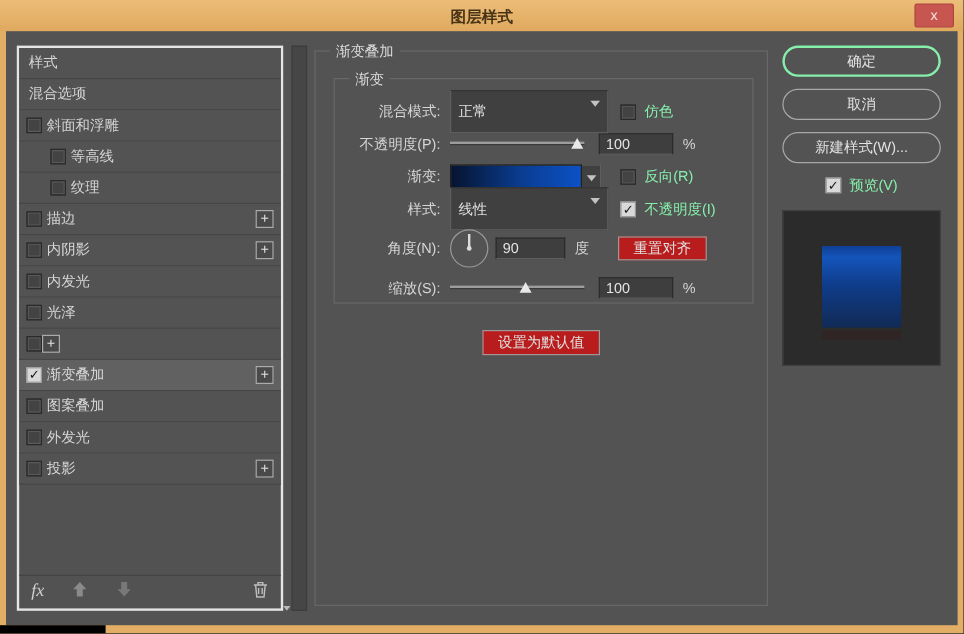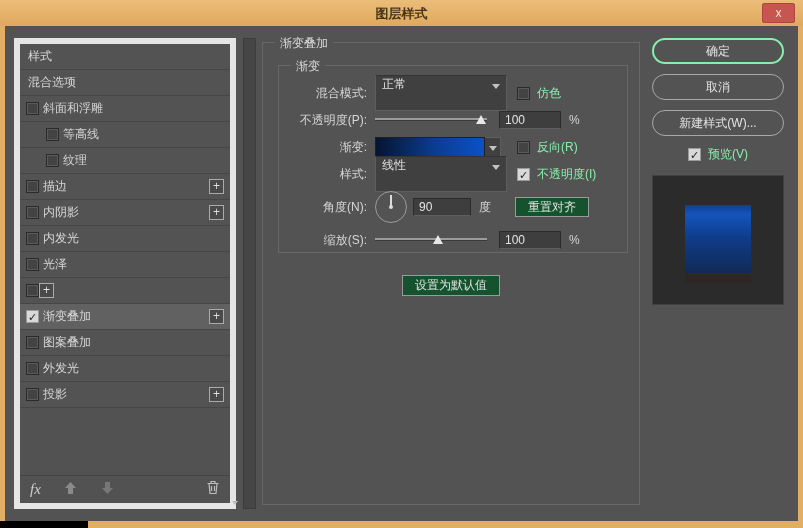--- a/index.html
+++ b/index.html
@@ -5,21 +5,21 @@
   html,body{margin:0;padding:0;background:#222;}
   *{box-sizing:border-box;font-family:"Liberation Sans","DejaVu Sans",sans-serif;}
   .window{position:relative;width:803px;height:528px;background:#e2ae65;overflow:hidden;}
   .titlebar{position:absolute;left:0;top:0;width:100%;height:26px;background:linear-gradient(#ecbd79,#dfa95e);}
   .title{position:absolute;left:0;right:0;top:5px;text-align:center;font-size:13px;color:#4a3417;font-weight:bold;}
   .close-btn{position:absolute;right:8px;top:3px;width:33px;height:20px;background:#c75550;border:1px solid #b04540;border-radius:2px;color:#f6e3da;text-align:center;line-height:18px;font-size:12px;cursor:pointer;}
   .content{position:absolute;left:5px;top:26px;width:793px;height:495px;background:#535353;}
   .blackstrip{position:absolute;left:0;bottom:0;width:88px;height:7px;background:#000;}
 
   
-  .sidebar{position:absolute;left:9px;top:12px;width:222px;height:471px;background:#525252;border:6px solid #e5e5e5;}
+  .sidebar{position:absolute;left:9px;top:12px;width:222px;height:471px;background:#525252;border:2px solid #e5e5e5;}
   .sb-list{position:absolute;left:0;top:0;right:0;}
   .sb-row{display:flex;align-items:center;height:26px;padding:0 6px;border-bottom:1px solid #464646;background:#535353;color:#d6d6d6;font-size:12px;cursor:pointer;}
   .sb-row.selected{background:#616161;}
   .sb-row.indent{padding-left:26px;}
   .sb-row .lbl{flex:1;margin-left:4px;white-space:nowrap;overflow:hidden;}
   .sb-row.nocb .lbl{margin-left:2px;}
   .fx-bar{position:absolute;left:0;bottom:0;right:0;height:28px;border-top:1px solid #444;display:flex;align-items:center;padding:0 10px;}
   .fx-ic{font-style:italic;color:#cfcfcf;font-size:15px;font-family:"Liberation Serif","DejaVu Serif",serif;position:relative;cursor:pointer;}
   .fx-caret{position:absolute;right:-8px;bottom:-2px;width:0;height:0;border-left:3px solid transparent;border-right:3px solid transparent;border-top:4px solid #bbb;}
   .fx-arrow{margin-left:22px;cursor:pointer;}
@@ -28,38 +28,38 @@
   .scrollstrip{position:absolute;left:238px;top:12px;width:13px;height:471px;background:#464646;border:1px solid #3c3c3c;}
 
   
   .mainbox{position:absolute;left:257px;top:16px;width:378px;height:463px;border:1px solid #686868;}
   .legend{position:absolute;top:-8px;left:12px;background:#535353;padding:0 5px;font-size:12px;color:#dadada;}
   .innerbox{position:absolute;left:15px;top:22px;width:350px;height:188px;border:1px solid #686868;}
   .legend2{left:12px;}
   .rows{padding-top:16px;}
   .row{display:flex;align-items:center;height:22px;margin:0 0 5px 0;padding-left:4px;}
   .rlabel{width:84px;text-align:right;margin-right:8px;font-size:12px;color:#d6d6d6;white-space:nowrap;}
-  .dd{position:relative;width:132px;height:20px;background:#404040;border:1px solid #5e5e5e;border-top-color:#343434;display:flex;align-items:flex-end;padding:17px 6px;color:#e0e0e0;font-size:12px;cursor:pointer;}
+  .dd{position:relative;width:132px;height:20px;background:#404040;border:1px solid #5e5e5e;border-top-color:#343434;display:flex;align-items:center;padding:17px 6px;color:#e0e0e0;font-size:12px;cursor:pointer;}
   .chev{position:absolute;right:6px;top:8px;width:0;height:0;border-left:4px solid transparent;border-right:4px solid transparent;border-top:5px solid #c3c3c3;}
   .cb{width:13px;height:13px;background:#434343;border:1px solid #2a2a2a;box-shadow:inset 0 0 0 1px #5a5a5a;font-size:11px;line-height:12px;text-align:center;color:#1c1c1c;cursor:pointer;flex:none;}
   .cb.checked{background:#d9d9d9;border-color:#9a9a9a;box-shadow:none;}
   .cb-lab{margin-left:7px;font-size:12px;color:#86efac;}
   .gap{width:10px;flex:none;}
   .slider{position:relative;width:112px;height:14px;flex:none;}
   .track{position:absolute;left:0;right:0;top:5px;height:2px;background:#9c9c9c;box-shadow:0 1px 0 #3a3a3a;}
   .thumb{position:absolute;top:2px;width:0;height:0;border-left:5px solid transparent;border-right:5px solid transparent;border-bottom:9px solid #e8e8e8;cursor:pointer;}
   .num{width:62px;height:18px;background:#3e3e3e;border:1px solid #2c2c2c;border-bottom-color:#5e5e5e;color:#e3e3e3;font-size:12px;padding:0 5px;margin-left:12px;}
   .unit{margin-left:8px;font-size:12px;color:#d6d6d6;}
   .gswatch{width:110px;height:20px;border:1px solid #1f1f1f;background:linear-gradient(90deg,#061430 0%,#0a3d92 55%,#0b51c6 100%);cursor:pointer;flex:none;}
   .gchev{position:relative;width:16px;height:20px;background:#404040;border:1px solid #5e5e5e;border-left:none;cursor:pointer;flex:none;}
   .gchev .chev{right:3px;}
   .dial{position:relative;width:32px;height:32px;border:1px solid #9a9a9a;border-radius:50%;flex:none;cursor:pointer;}
   .needle{position:absolute;left:14px;top:3px;width:2px;height:12px;background:#dcdcdc;}
   .hub{position:absolute;left:13px;top:13px;width:4px;height:4px;background:#dcdcdc;border-radius:50%;}
-  .smallbtn{height:20px;background:#14532d;border:1px solid #9a9a9a;color:#e0e0e0;font-size:12px;padding:0 12px;cursor:pointer;text-align:right;}
+  .smallbtn{height:20px;background:#b91c1c;border:1px solid #9a9a9a;color:#e0e0e0;font-size:12px;padding:0 12px;cursor:pointer;text-align:right;}
   .defaults{display:flex;justify-content:center;gap:12px;margin-top:16px;}
   .defaults .smallbtn{height:21px;}
 
   
   .rightcol{position:absolute;left:645px;top:12px;width:136px;}
   .pill{width:132px;height:26px;border-radius:13px;background:transparent;border:1px solid #a8a8a8;color:#e3e3e3;font-size:12px;text-align:center;line-height:24px;margin:0 0 10px 2px;cursor:pointer;}
   .pill.primary{border:2px solid #86efac;line-height:22px;}
   .prevrow{display:flex;align-items:center;justify-content:center;margin:4px 0 12px 0;}
   .previewbox{width:132px;height:130px;margin-left:2px;background:#2b2b2b;border:1px solid #404040;position:relative;}
   .bluesq{position:absolute;left:32px;top:29px;width:66px;height:68px;background:linear-gradient(180deg,#0f3f95 0%,#1455bb 14%,#0f3c8a 48%,#112a55 100%);}

